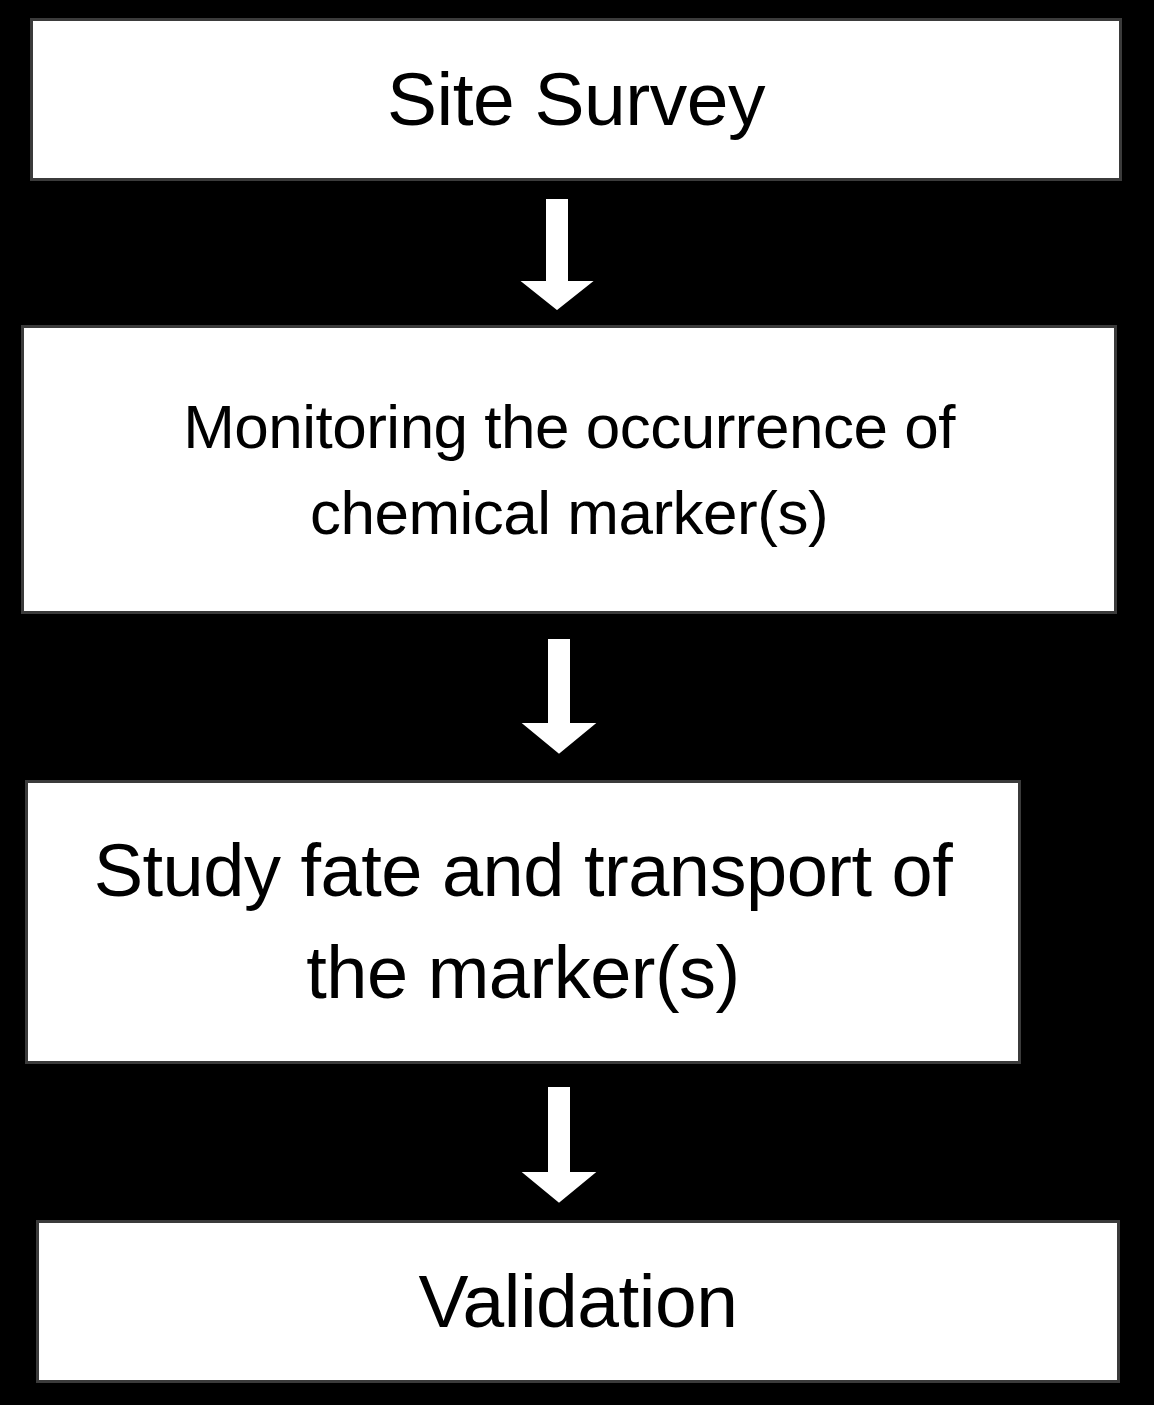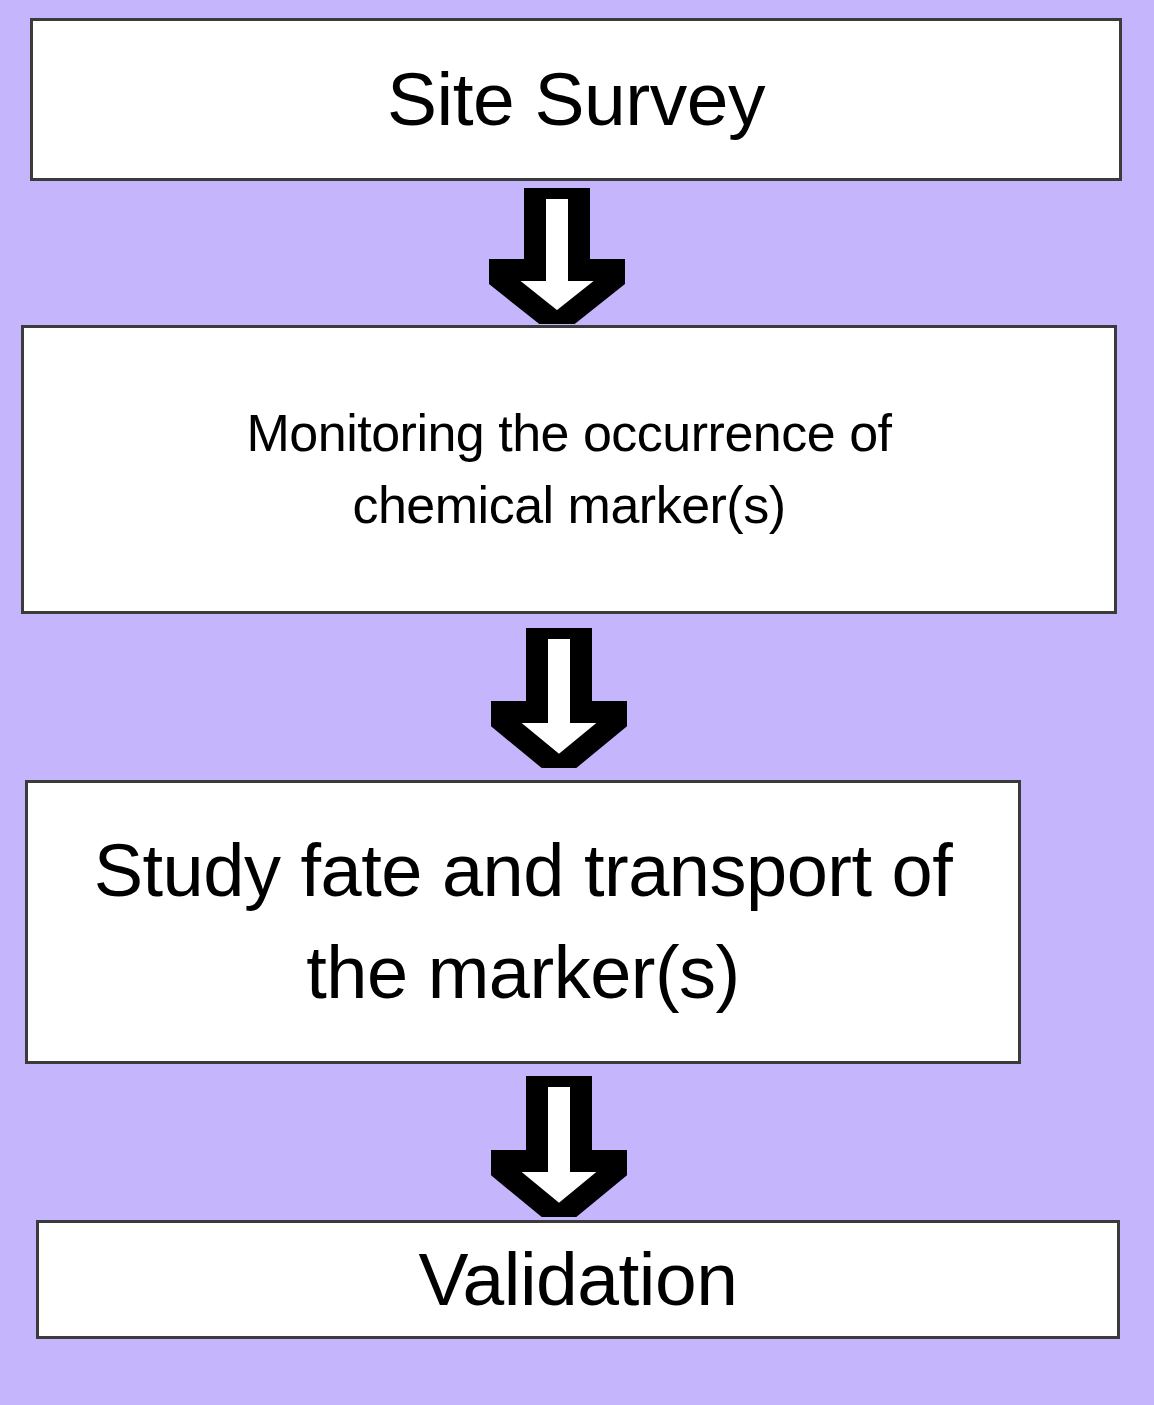--- a/index.html
+++ b/index.html
@@ -7,21 +7,21 @@
     padding: 0;
     background: #ffffff;
   }
   body {
     font-family: "Liberation Sans", sans-serif;
   }
   #canvas {
     position: relative;
     width: 1154px;
     height: 1405px;
-    background: #c4b5fd;
+    background: #000000;
     overflow: hidden;
   }
   .node-box {
     position: absolute;
     box-sizing: border-box;
     background: #ffffff;
     border: 3px solid #3b3b3b;
     display: flex;
     align-items: center;
     justify-content: center;
@@ -32,24 +32,24 @@
     color: #000000;
     font-weight: 400;
     line-height: 1.38;
     letter-spacing: -0.5px;
     white-space: pre-line;
   }
   
   #box-1 { left: 30px;  top: 18px;   width: 1092px; height: 163px; border-width: 3px; }
   #box-2 { left: 21px;  top: 325px;  width: 1096px; height: 289px; border-width: 3px; }
   #box-3 { left: 25px;  top: 780px;  width: 996px; height: 284px; border-width: 3px; }
-  #box-4 { left: 36px;  top: 1220px; width: 1084px; height: 119px; border-width: 3px; }
+  #box-4 { left: 36px;  top: 1220px; width: 1084px; height: 163px; border-width: 3px; }
 
   #box-1 .node-label { font-size: 75px; }
-  #box-2 .node-label { font-size: 52px; }
+  #box-2 .node-label { font-size: 62px; }
   #box-3 .node-label { font-size: 74px; }
   #box-4 .node-label { font-size: 75px; }
 
   .arrow {
     position: absolute;
     display: block;
   }
   #arrow-1 { left: 489px; top: 188px;  width: 136px; height: 136px; }
   #arrow-2 { left: 491px; top: 628px;  width: 136px; height: 140px; }
   #arrow-3 { left: 491px; top: 1076px; width: 136px; height: 141px; }

